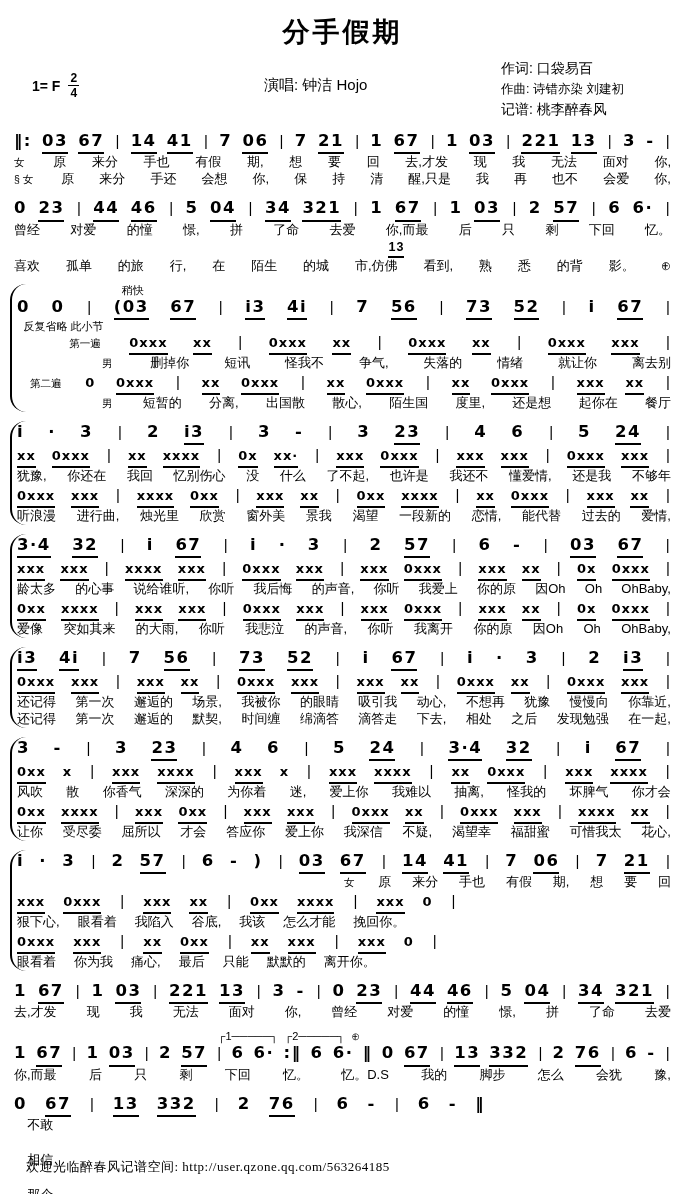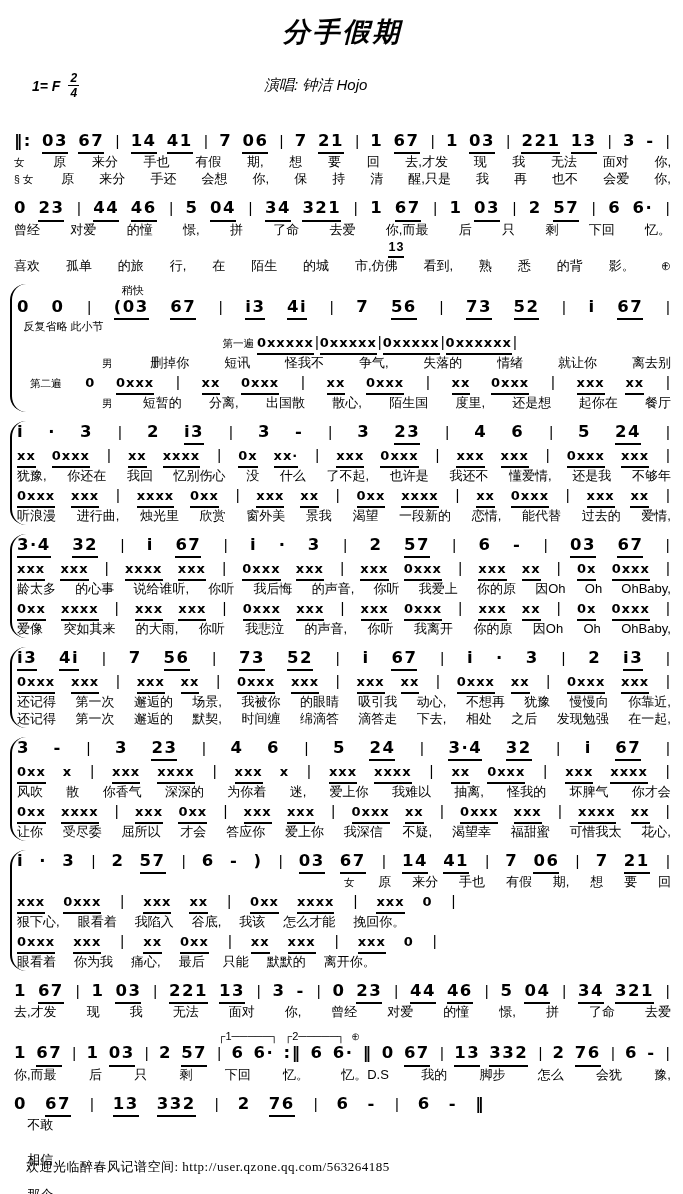--- a/index.html
+++ b/index.html
@@ -1,21 +1,21 @@
 <!DOCTYPE html>
 <html lang="zh"><head>
 <meta charset="utf-8">
 <style>
   html,body{margin:0;padding:0;background:#fff;}
   body{width:683px;height:1194px;color:#000;
        font-family:"Liberation Sans",sans-serif;overflow:hidden;position:relative;}
   .page{box-sizing:border-box;width:683px;height:1194px;padding:8px 12px 0 14px;}
 
   
-  .hdr{position:relative;height:122px;font-style:italic;}
+  .hdr{position:relative;height:122px;}
   .title{text-align:center;font-size:27px;font-weight:bold;letter-spacing:3px;
          font-family:"Liberation Serif",serif;padding-top:6px;}
   .keytime{position:absolute;left:18px;top:64px;font-size:14px;font-weight:bold;
            display:flex;align-items:center;gap:8px;}
   .frac{display:inline-flex;flex-direction:column;align-items:center;line-height:1;
         font-size:12px;font-weight:bold;}
   .frac .num{border-bottom:1.5px solid #000;padding:0 2px 1px;}
   .frac .den{padding-top:1px;}
   .performer{position:absolute;left:250px;top:68px;font-size:15px;}
   .credits{position:absolute;left:487px;top:50px;font-size:14px;line-height:1.55;}
@@ -51,20 +51,25 @@
   <div class="hdr">
     <div class="title">分手假期</div>
     <div class="keytime">
       <span>1= F</span>
       <span class="frac">
         <span class="num">2</span>
         <span class="den">4</span>
       </span>
     </div>
     <div class="performer">演唱: 钟洁 Hojo</div>
+    <div class="credits">
+      <div>作词: 口袋易百</div>
+      <div class="small">作曲: 诗错亦染 刘建初</div>
+      <div>记谱: 桃李醉春风</div>
+    </div>
   </div>
 
   <div id="systems">
       <div class="system">
         <div class="row notes">
           <span class="tok">‖:</span>
           <span class="tok beam">03</span>
           <span class="tok beam">67</span>
           <span class="bar">|</span>
           <span class="tok beam">14</span>
@@ -202,21 +207,21 @@
           <span class="tok beam">56</span>
           <span class="bar">|</span>
           <span class="tok beam">73</span>
           <span class="tok beam">52</span>
           <span class="bar">|</span>
           <span class="tok">i</span>
           <span class="tok beam">67</span>
           <span class="bar">|</span>
         </div>
         <div class="row sidenote nofill" style="margin-left: 1%;"><span>反复省略 此小节</span></div>
-        <div class="row rap" style="margin-left: 8%; justify-content: center;">
+        <div class="row rap" style="margin-left: 8%;">
           <span class="prefix">第一遍</span>
           <span class="tok beam">0xxx</span>
           <span class="tok beam">xx</span>
           <span class="bar">|</span>
           <span class="tok beam">0xxx</span>
           <span class="tok beam">xx</span>
           <span class="bar">|</span>
           <span class="tok beam">0xxx</span>
           <span class="tok beam">xx</span>
           <span class="bar">|</span>

